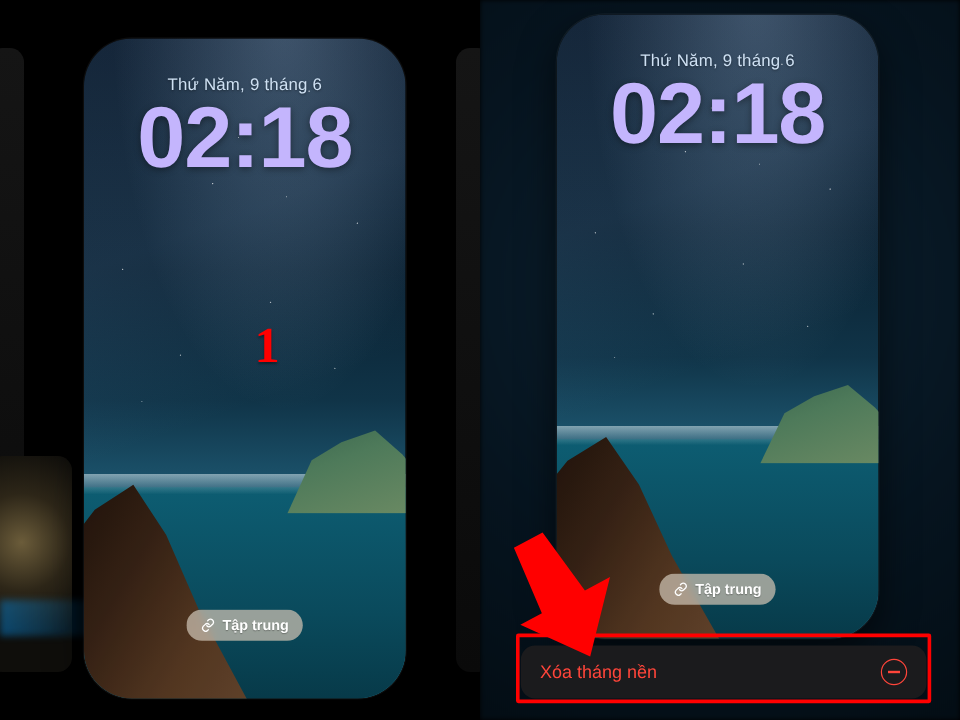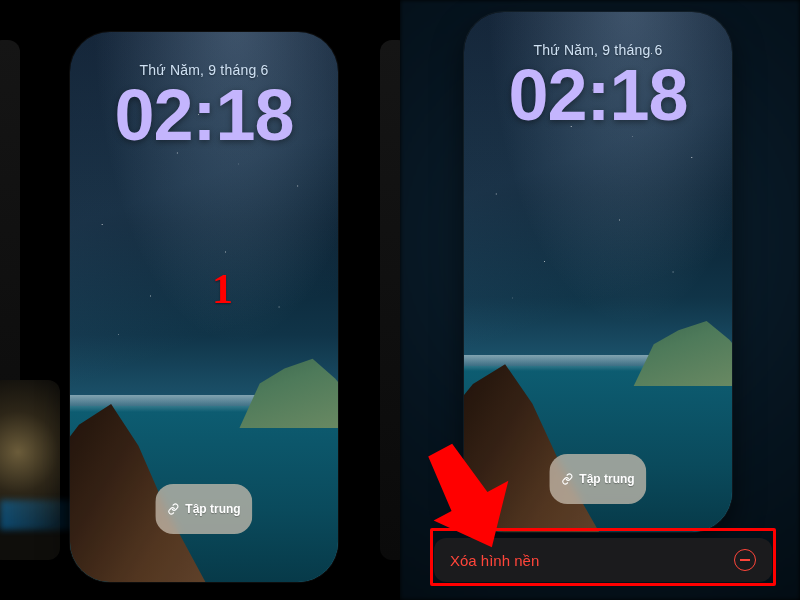--- a/index.html
+++ b/index.html
@@ -110,21 +110,21 @@
     text-align: center;
     color: #c4b5fd;
     font-size: 72px; font-weight: 600;
     text-shadow: 0 2px 6px rgba(0,0,0,0.4);
     letter-spacing: -1px;
   }
 
   .chip {
     position: absolute;
     display: inline-flex; align-items: center; gap: 6px;
-    padding: 18px 12px; border-radius: 18px;
+    padding: 6px 12px; border-radius: 18px;
     background: rgba(200,190,175,0.75);
     color: #fff; font-size: 12px; font-weight: 600;
     text-shadow: 0 1px 1px rgba(0,0,0,0.3);
     backdrop-filter: blur(4px);
   }
   .chip svg { width: 12px; height: 12px; }
   .chip.c1 { left: 50%; transform: translateX(-50%); bottom: 48px; }
   .chip.c2 { left: 50%; transform: translateX(-50%); bottom: 28px; }
 
   
@@ -223,21 +223,21 @@
 
       <div class="chip c2">
         <svg viewBox="0 0 24 24">
           <path d="M10 13a5 5 0 0 0 7 0l3-3a5 5 0 0 0-7-7l-1.5 1.5M14 11a5 5 0 0 0-7 0l-3 3a5 5 0 0 0 7 7l1.5-1.5" fill="none" stroke="#fff" stroke-width="2.2" stroke-linecap="round"></path>
         </svg>
         <span>Tập trung</span>
       </div>
     </div>
 
     <div class="delete-row">
-      <span>Xóa hình nền</span>
+      <span>Xóa tháng nền</span>
       <span class="minus"></span>
     </div>
 
     <div class="highlight"></div>
 
     <svg class="arrow" viewBox="0 0 100 130">
       <polygon points="30,0 62,0 72,70 100,70 46,130 0,70 24,70" fill="#ff0000" transform="rotate(-28 50 65)"></polygon>
     </svg>
 
   </div>

